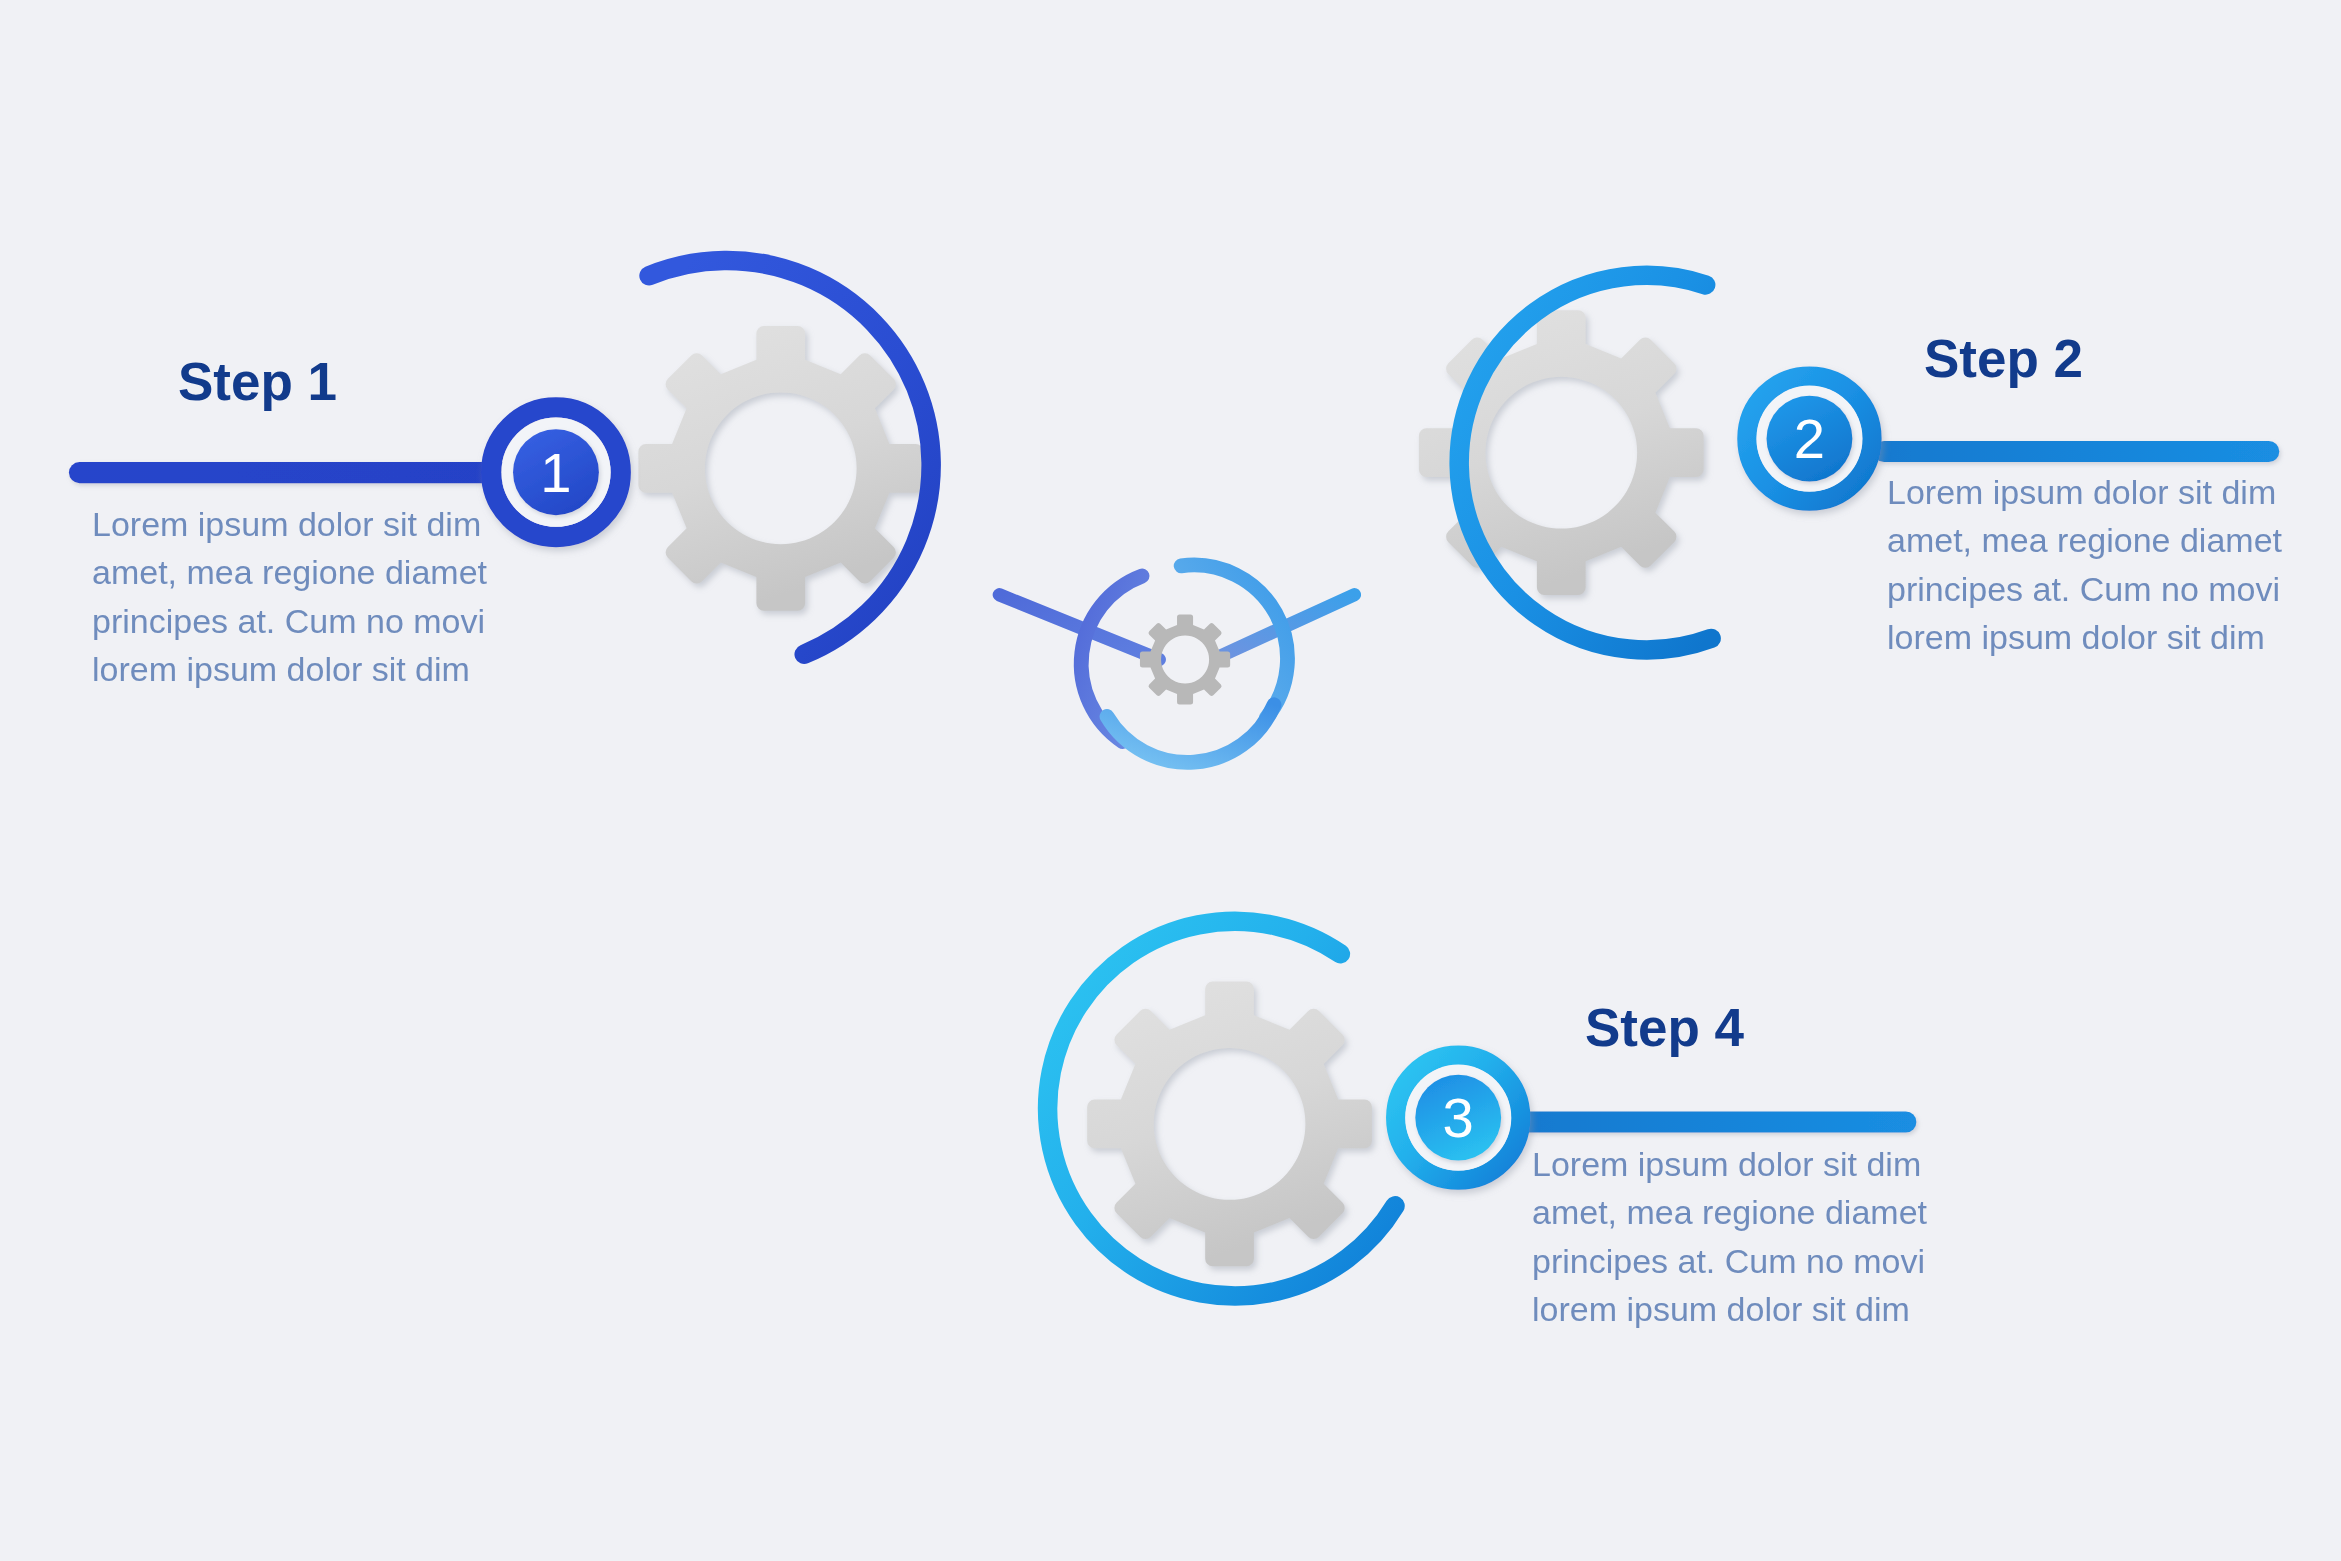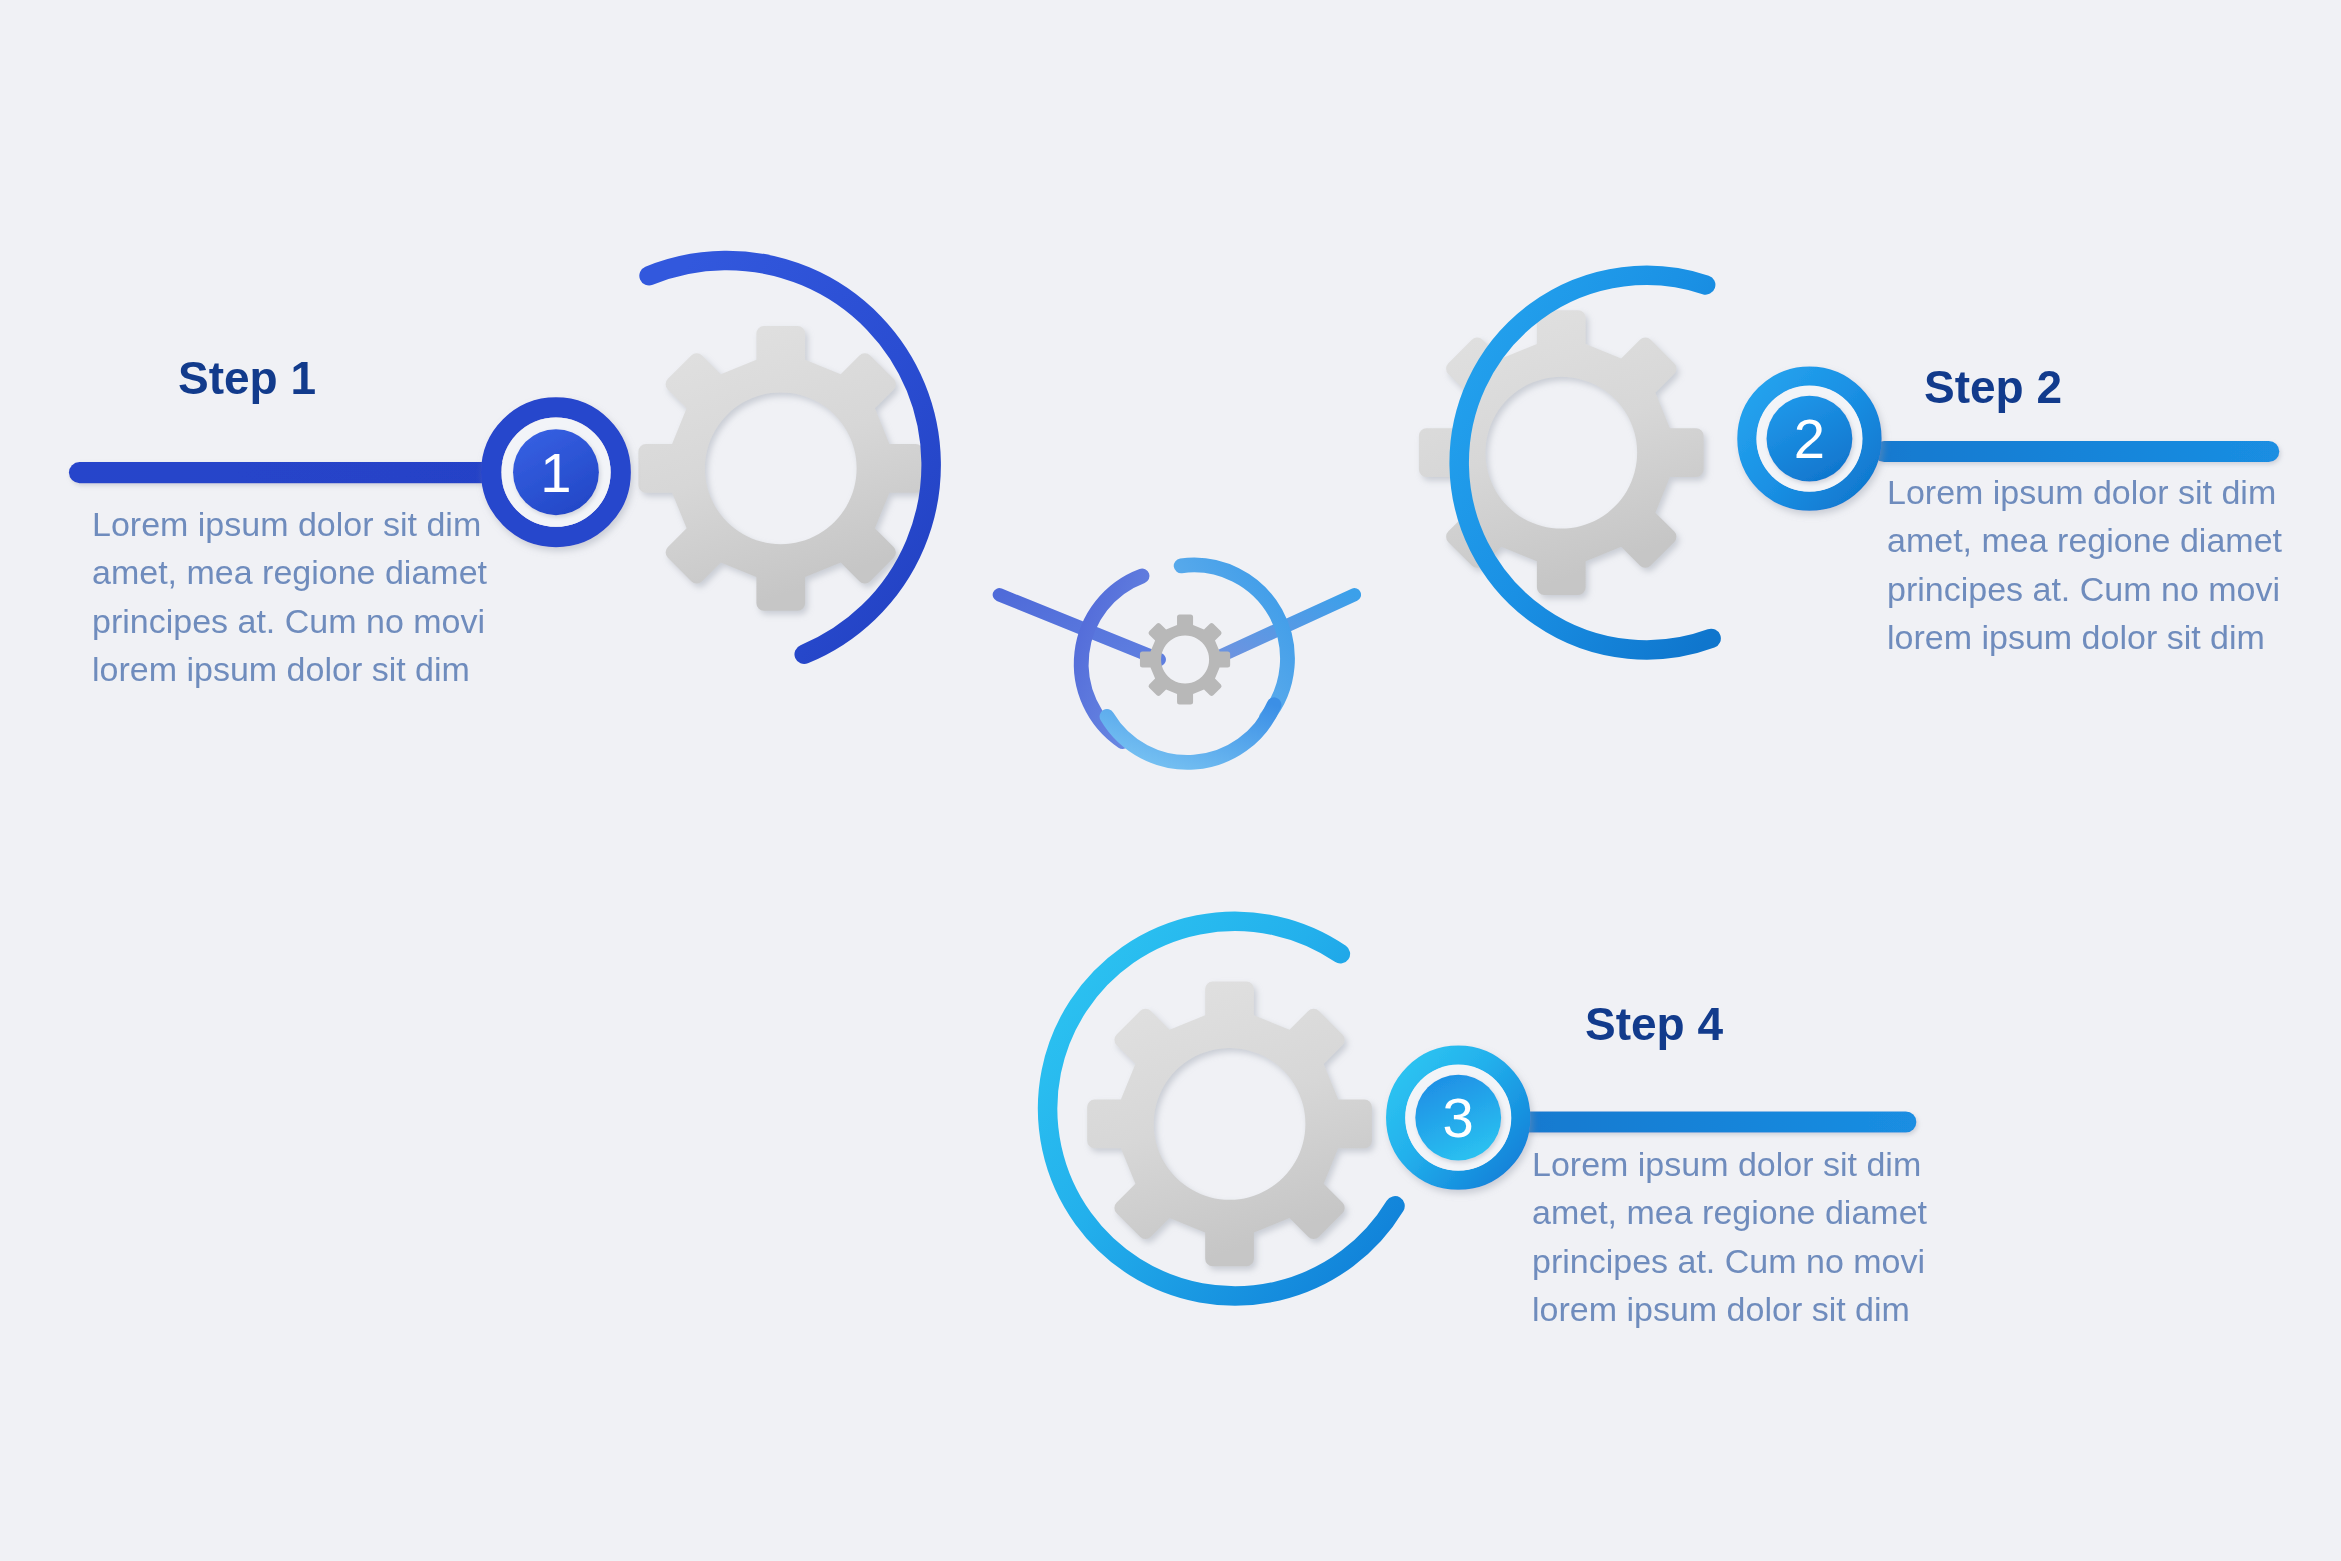--- a/index.html
+++ b/index.html
@@ -25,40 +25,40 @@
     top: 0;
     width: 2342px;
     height: 1561px;
   }
   .txtblock {
     position: absolute;
   }
   .step-title {
     font-family: "Liberation Sans", sans-serif;
     font-weight: bold;
-    font-size: 46px;
+    font-size: 53px;
     line-height: 1;
     color: #123b8c;
     white-space: nowrap;
     margin: 0;
   }
   .step-body {
     font-family: "Liberation Sans", sans-serif;
     font-weight: normal;
     font-size: 34px;
     line-height: 1.42;
     color: #6f8cbd;
     margin: 0;
     white-space: pre-line;
   }
   
   #s1-title { left: 178px; top: 355px; }
   #s1-body  { left: 92px; top: 500px; width: 406px; }
   
-  #s2-title { left: 1924px; top: 332px; margin-top: 32px; }
+  #s2-title { left: 1924px; top: 332px; }
   #s2-body  { left: 1887px; top: 468px; width: 406px; }
   
   #s3-title { left: 1585px; top: 1001px; }
   #s3-body  { left: 1532px; top: 1140px; width: 406px; }
 </style>
 </head>
 <body>
 
 <div id="stage">
 

